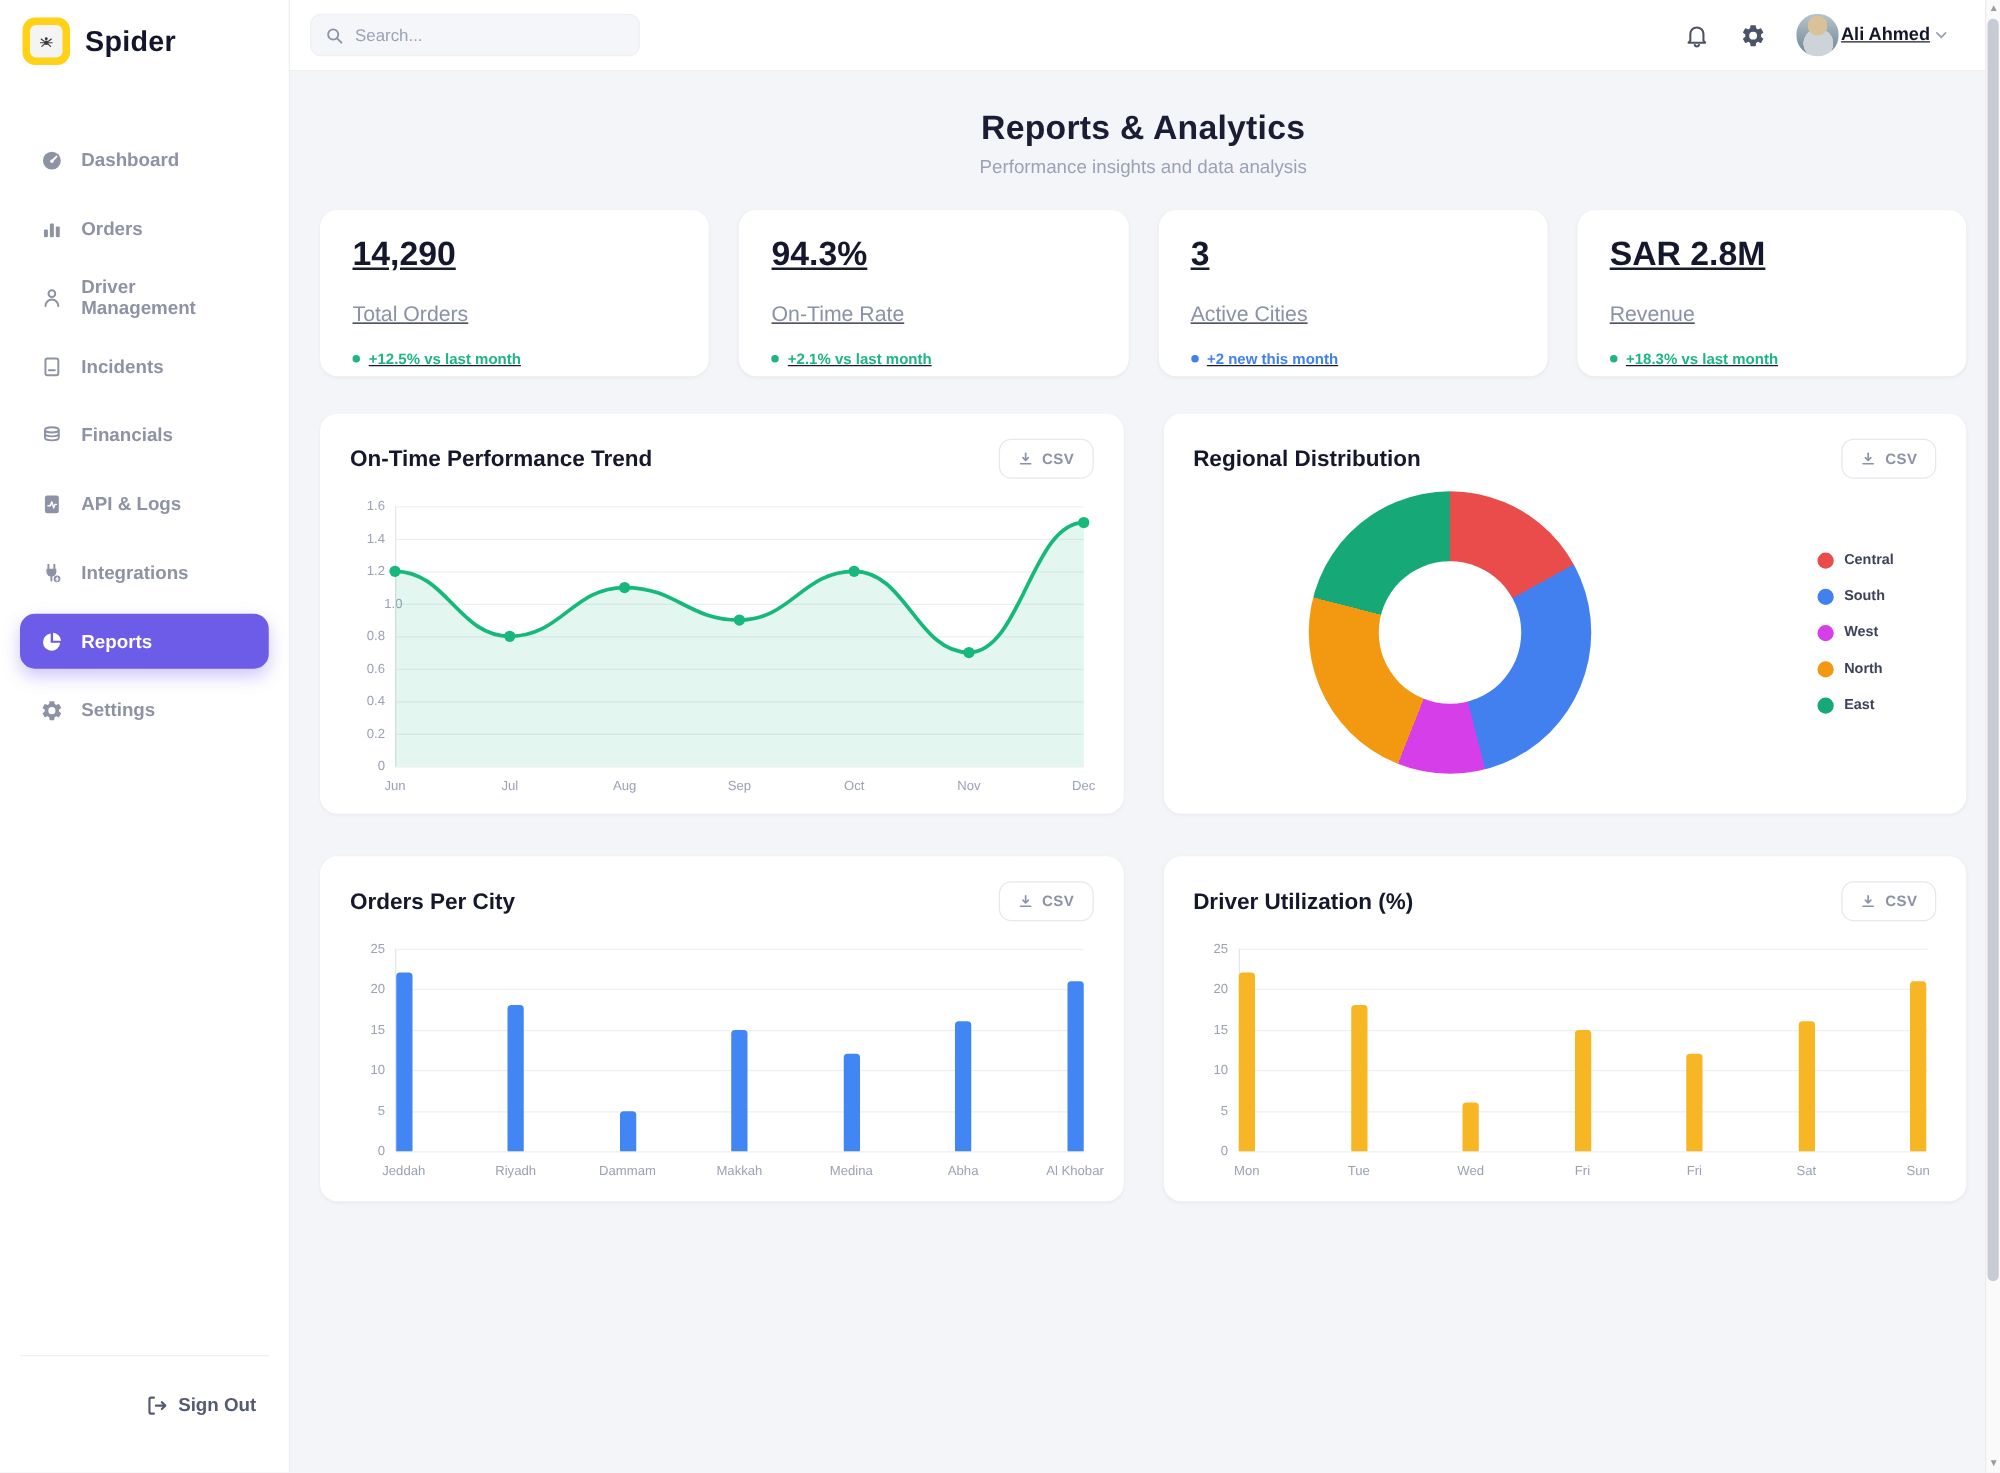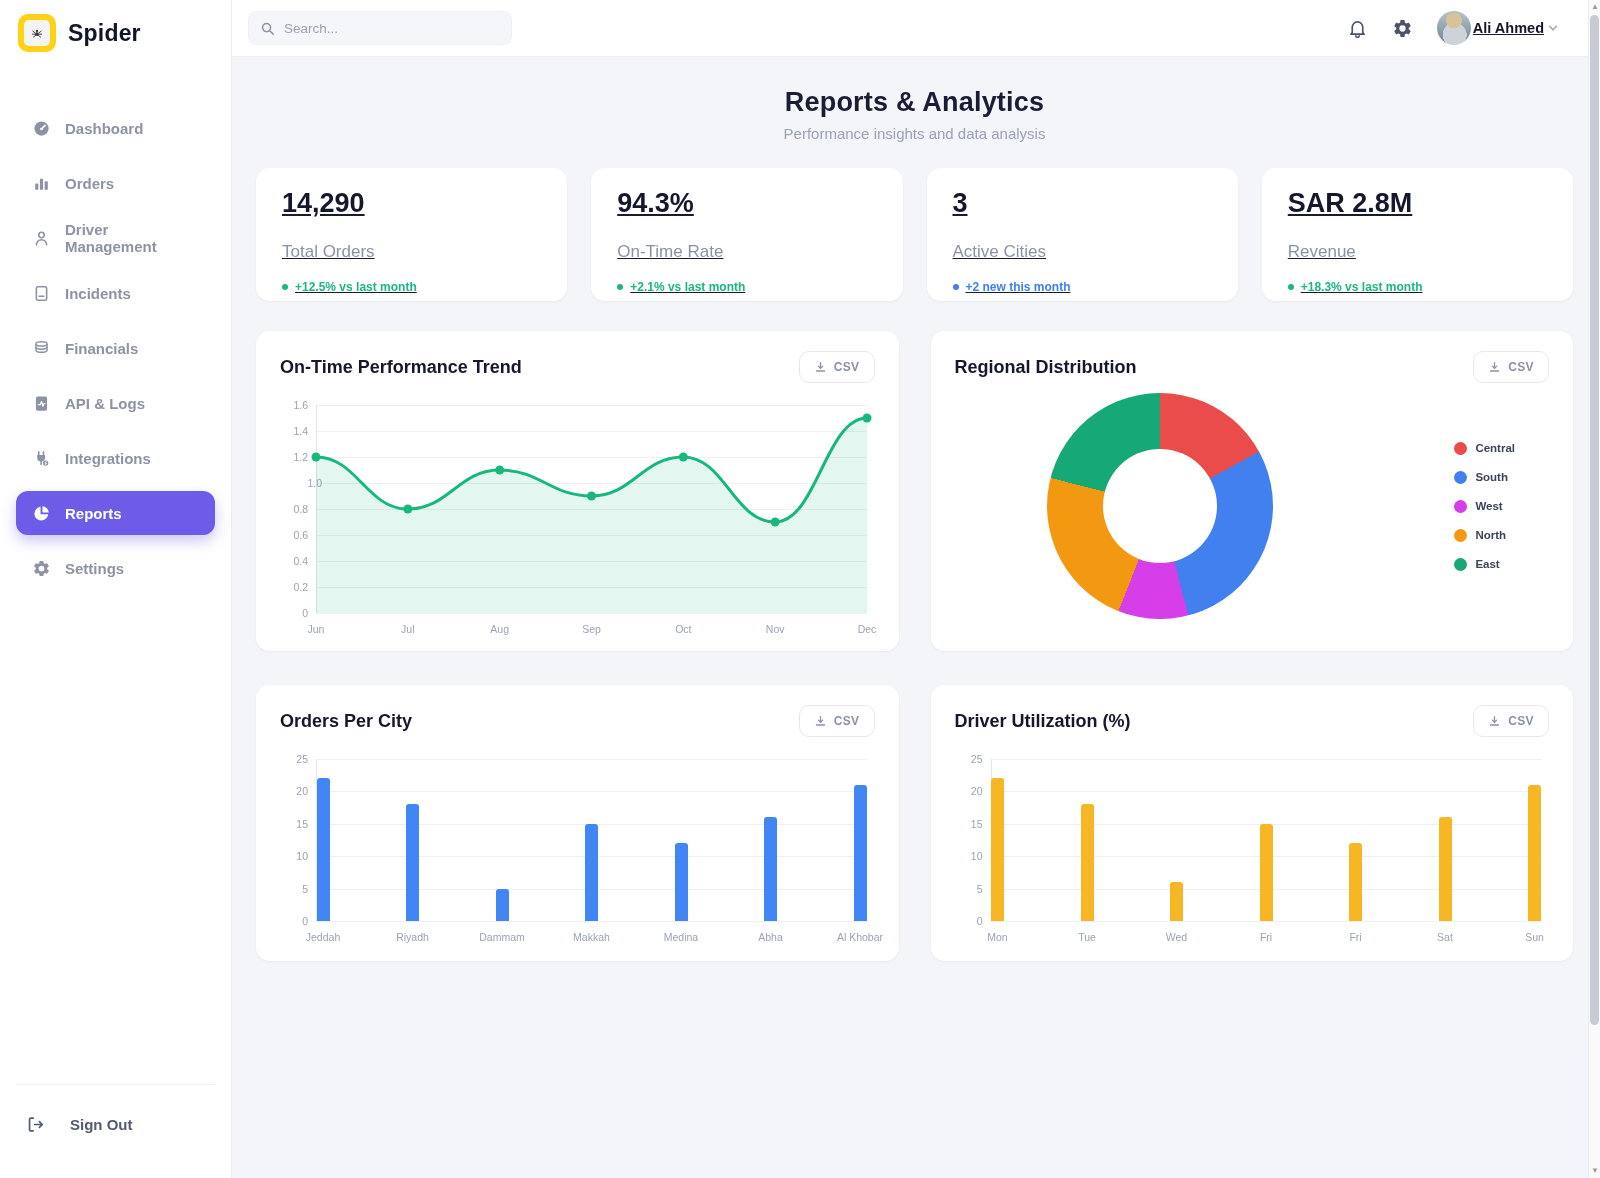--- a/index.html
+++ b/index.html
@@ -28,21 +28,21 @@
   .nav { margin-top:40px; padding:0 16px; display:flex; flex-direction:column; }
   .nav-item {
     display:flex; align-items:center; gap:14px; height:44px; padding:0 16px;
     border-radius:12px; margin-bottom:11px; cursor:pointer;
     color:#8d93a4; font-size:15px; font-weight:700;
   }
   .nav-item svg { width:19px; height:19px; flex:none; }
   .nav-item.active { background:#6c5ce7; color:#ffffff; box-shadow:0 6px 14px rgba(108,92,231,.35); }
   .sidebar-footer { margin-top:auto; margin:auto 16px 0; border-top:1px solid #edeff4; padding:30px 10px 44px; }
   .signout {
-    display:flex; align-items:center; gap:25px; color:#545b70; font-size:15px; font-weight:700; cursor:pointer;
+    display:flex; align-items:center; gap:8px; color:#545b70; font-size:15px; font-weight:700; cursor:pointer;justify-content:flex-end;
   }
   .signout svg { width:19px; height:19px; }
 
   
   .main { flex:1; display:flex; flex-direction:column; min-width:0; }
   .topbar {
     height:57px; min-height:57px; background:#ffffff; border-bottom:1px solid #eef0f4;
     display:flex; align-items:center; padding:0 40px 0 16px;
   }
   .search-box {

